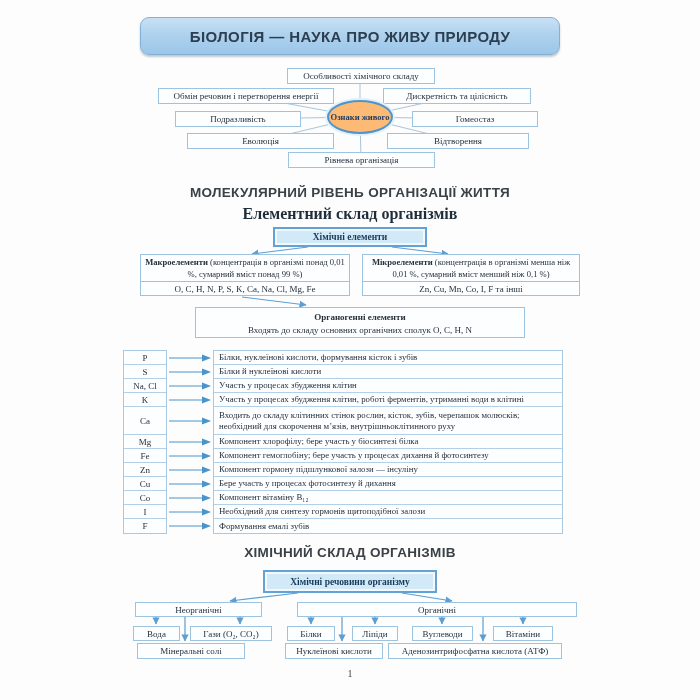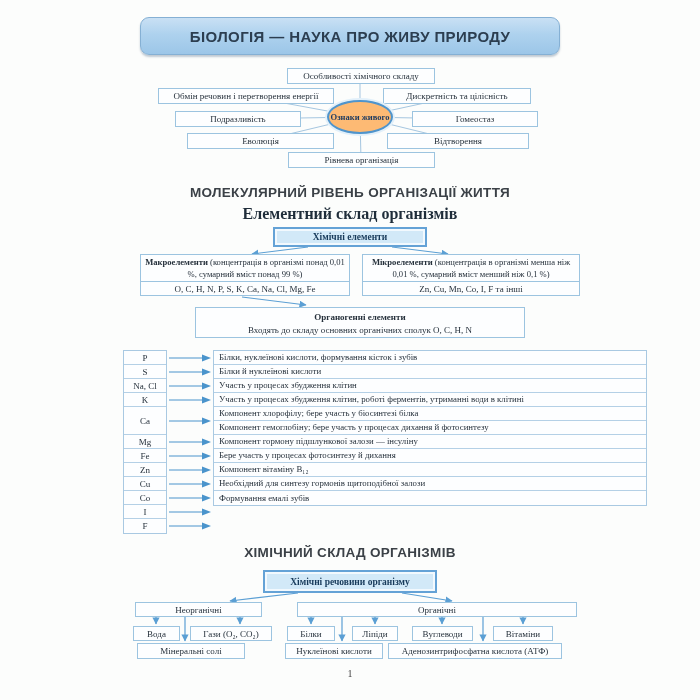--- a/index.html
+++ b/index.html
@@ -152,25 +152,26 @@
   <div class="tcell h2">Ca</div>
   <div class="tcell">Mg</div>
   <div class="tcell">Fe</div>
   <div class="tcell">Zn</div>
   <div class="tcell">Cu</div>
   <div class="tcell">Co</div>
   <div class="tcell">I</div>
   <div class="tcell last">F</div>
 </div>
 
-<div class="abs tcol" style="left:213px;top:350px;width:434px;">
+<div class="abs tcol" style="left:213px;top:350px;width:350px;">
   <div class="tcell trole">Білки, нуклеїнові кислоти, формування кісток і зубів</div>
   <div class="tcell trole">Білки й нуклеїнові кислоти</div>
   <div class="tcell trole">Участь у процесах збудження клітин</div>
   <div class="tcell trole">Участь у процесах збудження клітин, роботі ферментів, утриманні води в клітині</div>
+  <div class="tcell trole h2">Входить до складу клітинних стінок рослин, кісток, зубів, черепашок молюсків; необхідний для скорочення м’язів, внутрішньоклітинного руху</div>
   <div class="tcell trole">Компонент хлорофілу; бере участь у біосинтезі білка</div>
   <div class="tcell trole">Компонент гемоглобіну; бере участь у процесах дихання й фотосинтезу</div>
   <div class="tcell trole">Компонент гормону підшлункової залози — інсуліну</div>
   <div class="tcell trole">Бере участь у процесах фотосинтезу й дихання</div>
   <div class="tcell trole">Компонент вітаміну B₁₂</div>
   <div class="tcell trole">Необхідний для синтезу гормонів щитоподібної залози</div>
   <div class="tcell trole last">Формування емалі зубів</div>
 </div>
 
 <svg class="abs arrow-svg" style="left:169px;top:354px;" width="42" height="8">

